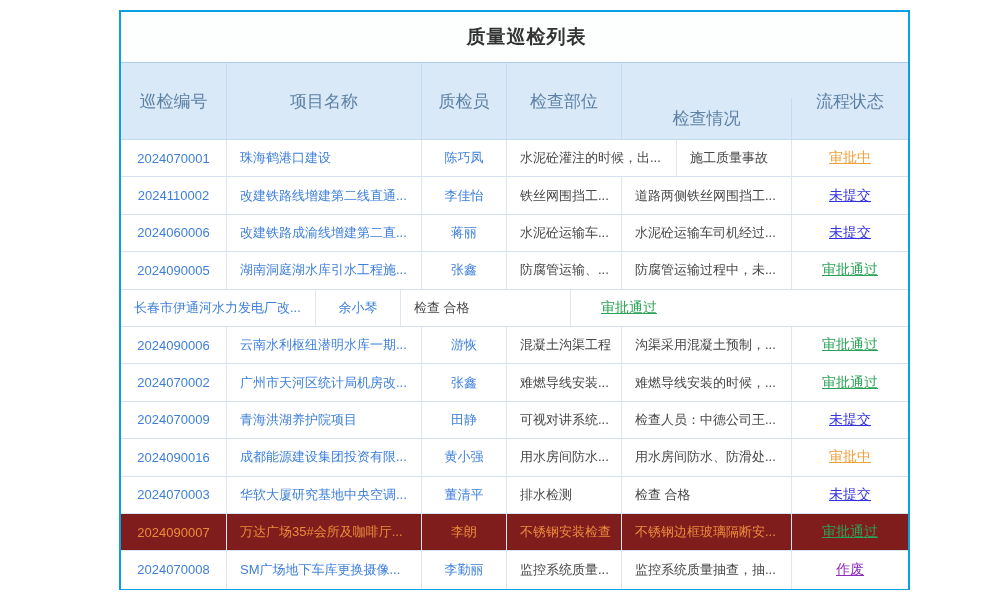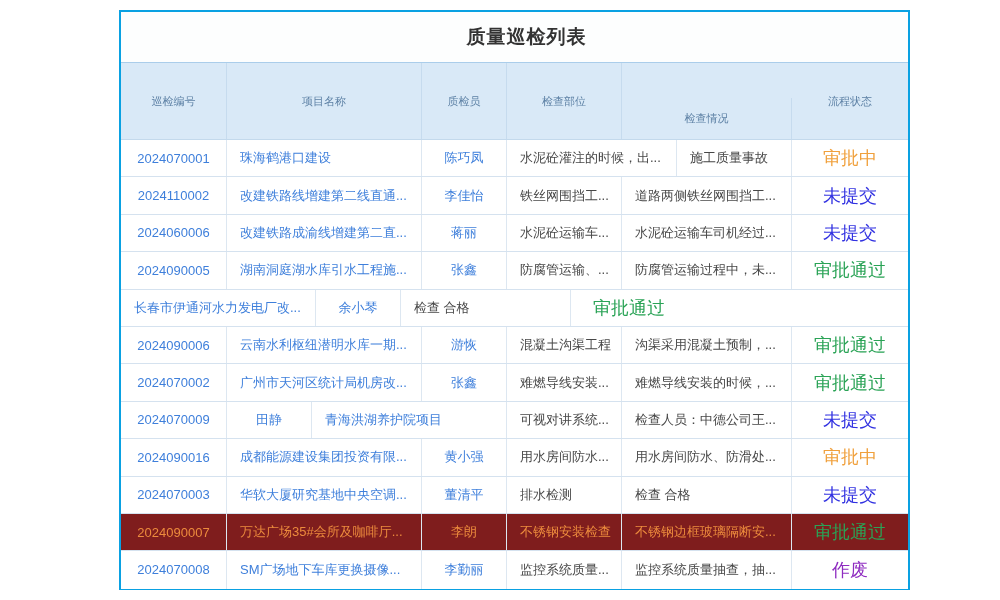--- a/index.html
+++ b/index.html
@@ -28,21 +28,21 @@
   }
   .thead {
     display: flex;
     height: 78px;
     background: #d9e9f7;
     border-top: 1px solid #aacdea;
     border-bottom: 1px solid #c3d9ec;
   }
   .th {
     display: flex; align-items: center; justify-content: center;
-    color: #5d81a5; font-size: 11px;
+    color: #5d81a5; font-size: 17px;
     border-right: 1px solid #c6dbee;
   }
   .th:last-child { border-right: none; }
   .tbody { }
   .tr {
     display: flex;
     height: 37.4px;
     border-bottom: 1px solid #d5e2ef;
     background: #ffffff;
     cursor: pointer;
@@ -55,21 +55,21 @@
     font-size: 13px;
     border-right: 1px solid #dde7f1;
     white-space: nowrap; overflow: hidden;
   }
   .td:last-child { border-right: none; }
   .c1 { width: 106px; justify-content: center; color: #3e7fdb; }
   .c2 { width: 195px; justify-content: flex-start; padding-left: 13px; color: #3e7fdb; }
   .c3 { width: 85px;  justify-content: center; color: #3e7fdb; }
   .c4 { width: 115px; justify-content: flex-start; padding-left: 13px; color: #474747; }
   .c5 { width: 170px; justify-content: flex-start; padding-left: 13px; color: #474747; }
-  .c6 { width: 116px; justify-content: center; font-size: 18px; }
+  .c6 { width: 116px; justify-content: center; font-size: 14px; text-decoration: underline; }
   .h1w { width: 106px; } .h2w { width: 195px; } .h3w { width: 85px; }
   .h4w { width: 115px; } .h5w { width: 170px; margin-top: 35px; } .h6w { width: 116px; }
 </style>
 </head>
 <body>
 
 <div class="card">
   <div class="title-bar">
     <h1>质量巡检列表</h1>
   </div>
@@ -133,22 +133,22 @@
       <div class="tr">
     <div class="td c1">2024070002</div>
     <div class="td c2">广州市天河区统计局机房改...</div>
     <div class="td c3">张鑫</div>
     <div class="td c4">难燃导线安装...</div>
     <div class="td c5">难燃导线安装的时候，...</div>
     <div class="td c6" style="color: rgb(42, 163, 86);">审批通过</div>
   </div>
       <div class="tr">
     <div class="td c1">2024070009</div>
+    <div class="td c2">青海洪湖养护院项目</div>
     <div class="td c3">田静</div>
-    <div class="td c2">青海洪湖养护院项目</div>
     <div class="td c4">可视对讲系统...</div>
     <div class="td c5">检查人员：中德公司王...</div>
     <div class="td c6" style="color: rgb(50, 50, 225);">未提交</div>
   </div>
       <div class="tr">
     <div class="td c1">2024090016</div>
     <div class="td c2">成都能源建设集团投资有限...</div>
     <div class="td c3">黄小强</div>
     <div class="td c4">用水房间防水...</div>
     <div class="td c5">用水房间防水、防滑处...</div>

